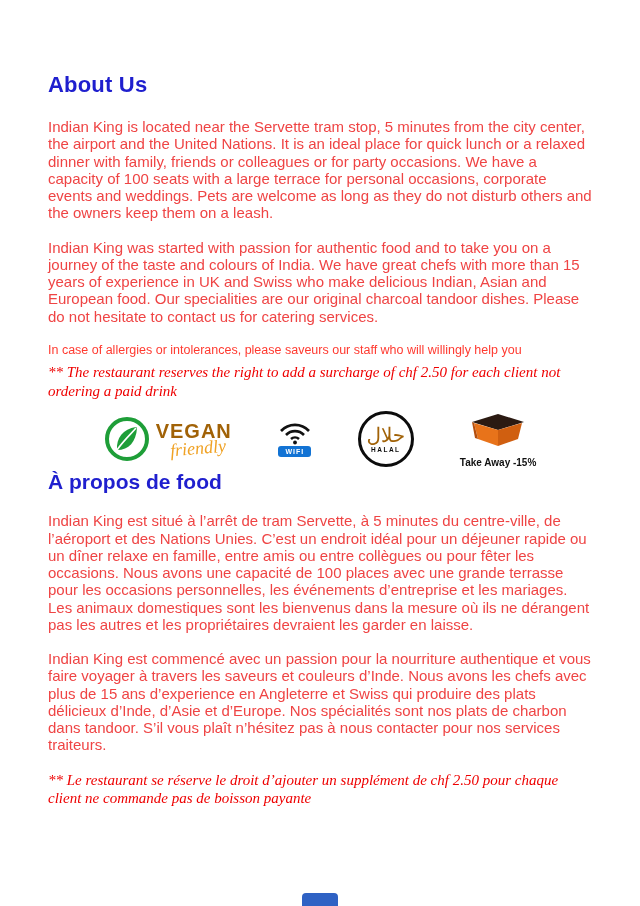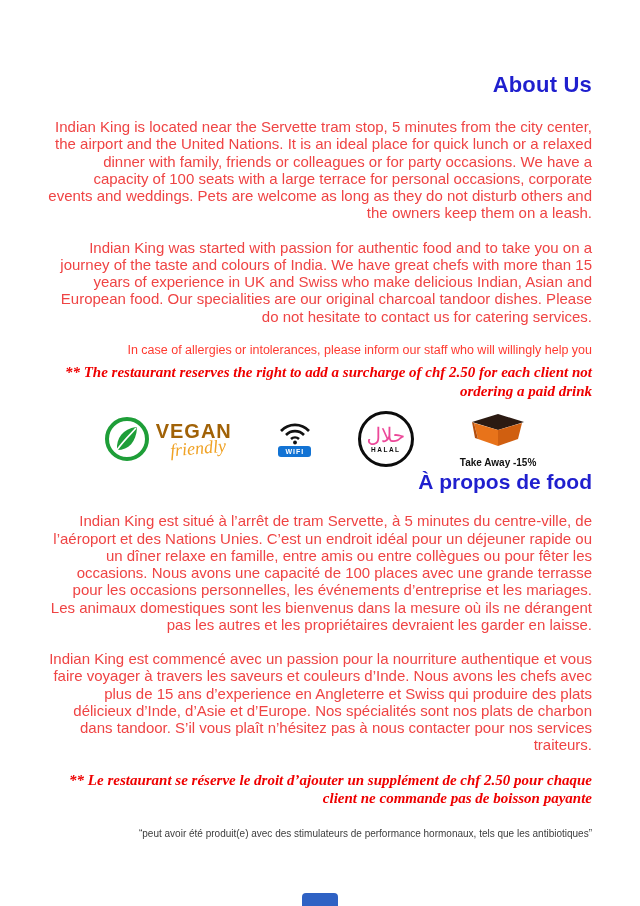--- a/index.html
+++ b/index.html
@@ -6,21 +6,21 @@
   html, body { background: #ffffff; }
   body {
     width: 640px;
     height: 906px;
     margin: 0 auto;
     position: relative;
     overflow: hidden;
     font-family: "Liberation Sans", sans-serif;
     color: #333333;
   }
-  .page { padding: 72px 48px 0; text-align: right; }
+  .page { padding: 72px 48px 0; text-align: left; }
 
   h1.title {
     color: #1f1fce;
     font-size: 22px;
     font-weight: bold;
     margin-bottom: 20px;
     letter-spacing: 0.2px;
   }
   h2.title {
     color: #1f1fce;
@@ -37,21 +37,21 @@
   .alert {
     color: #ff3a30;
     font-size: 12.5px;
     line-height: 1.28;
     margin-bottom: 5px;
   }
   .alert-em {
     color: #ee0000;
     font-family: "Liberation Serif", serif;
     font-style: italic;
-    font-weight: bold;
+    font-weight: normal;
     font-size: 15px;
     line-height: 1.25;
     margin-bottom: 10px;
   }
 
   .badges {
     display: flex;
     justify-content: center;
     align-items: center;
     gap: 46px;
@@ -97,21 +97,21 @@
   .halal-circle {
     width: 56px;
     height: 56px;
     border: 3px solid #0c0c0c;
     border-radius: 50%;
     display: flex;
     flex-direction: column;
     align-items: center;
     justify-content: center;
   }
-  .halal-arabic { font-size: 20px; line-height: 1; color: #ec4899; }
+  .halal-arabic { font-size: 20px; line-height: 1; color: #a16207; }
   .halal-label {
     font-size: 6.5px;
     font-weight: bold;
     letter-spacing: 1.5px;
     color: #0c0c0c;
     margin-top: 1px;
   }
 
   
   .takeaway { flex-direction: column; gap: 10px; }
@@ -137,21 +137,21 @@
 </head>
 <body>
 
 <div class="page">
 
   <h1 class="title">About Us</h1>
 
   <p class="body-text">Indian King is located near the Servette tram stop, 5 minutes from the city center, the airport and the United Nations. It is an ideal place for quick lunch or a relaxed dinner with family, friends or colleagues or for party occasions. We have a capacity of 100 seats with a large terrace for personal occasions, corporate events and weddings. Pets are welcome as long as they do not disturb others and the owners keep them on a leash.</p>
   <p class="body-text">Indian King was started with passion for authentic food and to take you on a journey of the taste and colours of India. We have great chefs with more than 15 years of experience in UK and Swiss who make delicious Indian, Asian and European food. Our specialities are our original charcoal tandoor dishes. Please do not hesitate to contact us for catering services.</p>
 
-  <p class="alert">In case of allergies or intolerances, please inform our staff who will willingly help you</p>
+  <p class="alert">In case of allergies or intolerances, please saveurs our staff who will willingly help you</p>
   <p class="alert-em">** The restaurant reserves the right to add a surcharge of chf 2.50 for each client not ordering a paid drink</p>
 
   <div class="badges">
 
     <div class="badge vegan">
       <svg width="46" height="46" viewBox="0 0 46 46">
         <circle cx="23" cy="23" r="20" fill="none" stroke="#1e9e38" stroke-width="4"></circle>
         <path d="M32 11 C 19 13, 12 22, 13 34 C 25 34, 32 26, 33 12 Z" fill="#1e9e38"></path>
         <path d="M13 34 C 20 24, 27 18, 32 12" stroke="#ffffff" stroke-width="1.6" fill="none"></path>
       </svg>
@@ -190,17 +190,16 @@
 
   </div>
 
   <h2 class="title">À propos de food</h2>
 
   <p class="body-text">Indian King est situé à l’arrêt de tram Servette, à 5 minutes du centre-ville, de l’aéroport et des Nations Unies. C’est un endroit idéal pour un déjeuner rapide ou un dîner relaxe en famille, entre amis ou entre collègues ou pour fêter les occasions. Nous avons une capacité de 100 places avec une grande terrasse pour les occasions personnelles, les événements d’entreprise et les mariages. Les animaux domestiques sont les bienvenus dans la mesure où ils ne dérangent pas les autres et les propriétaires devraient les garder en laisse.</p>
   <p class="body-text">Indian King est commencé avec un passion pour la nourriture authentique et vous faire voyager à travers les saveurs et couleurs d’Inde. Nous avons les chefs avec plus de 15 ans d’experience en Angleterre et Swiss qui produire des plats délicieux d’Inde, d’Asie et d’Europe. Nos spécialités sont nos plats de charbon dans tandoor. S’il vous plaît n’hésitez pas à nous contacter pour nos services traiteurs.</p>
 
   <p class="alert-em">** Le restaurant se réserve le droit d’ajouter un supplément de chf 2.50 pour chaque client ne commande pas de boisson payante</p>
 
-  <p class="footnote">“peut avoir été produit(e) avec des stimulateurs de performance hormonaux, tels que les antibiotiques”</p>
 
 </div>
 
 <div class="partial-footer"></div>
 
 </body></html>

